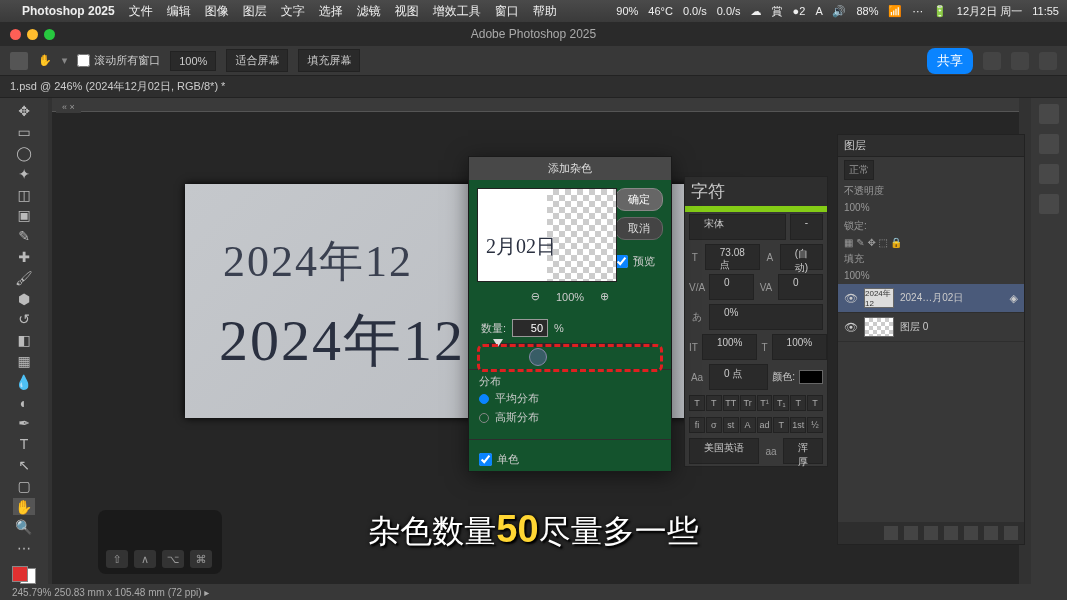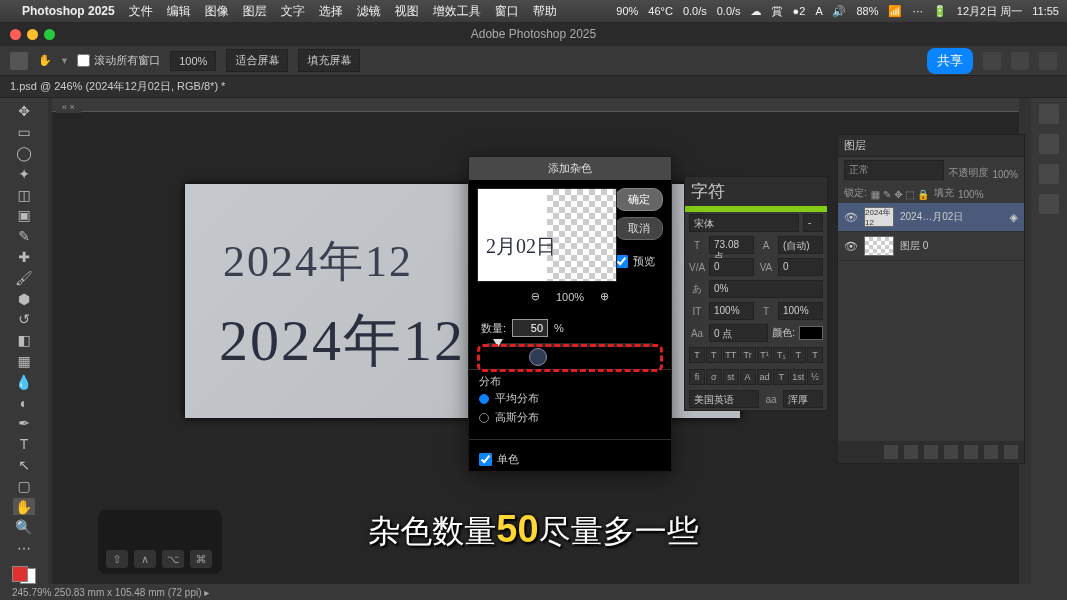--- a/index.html
+++ b/index.html
@@ -49,40 +49,40 @@
 
 
 .canvas { position: absolute; top: 184px; left: 185px; width: 555px; height: 234px; background: linear-gradient(135deg,#c5c8cc,#b8bbc0); box-shadow: 0 0 8px #000; }
 .canvas .bigtext1 { position: absolute; top: 48px; left: 38px; font-family: Georgia, serif; font-size: 44px; color: #3a4050; letter-spacing: 2px; filter: blur(0.5px); }
 .canvas .bigtext2 { position: absolute; top: 118px; left: 34px; font-family: Georgia, serif; font-size: 58px; color: #2a3040; letter-spacing: 2px; }
 
 
 .char-panel { position: absolute; top: 176px; left: 684px; width: 144px; background: #383838; border: 1px solid #222; font-size: 10px; }
 .char-panel .hdr { background: #2e2e2e; padding: 3px 6px; color: #ccc; font-size: 17px; border-bottom:6px solid #84cc16; }
 .char-panel .row { display: flex; align-items: center; padding: 2px 4px; gap: 4px; }
-.char-panel .fld { flex:1; background: #2a2a2a; border: 1px solid #222; padding: 2px 4px; height: 18px; color:#ccc; }
+.char-panel .fld { flex:1; background: #2a2a2a; border: 1px solid #222; padding: 2px 14px; height: 26px; color:#ccc; }
 .char-panel .icn { width:16px; text-align:center; color:#999; }
 .char-panel .btnrow { display:flex; gap:1px; padding:3px 4px; }
 .char-panel .btnrow span { flex:1; height:16px; background:#2e2e2e; font-size:9px; display:flex; align-items:center; justify-content:center; color:#aaa; border:1px solid #222; }
 
 
 .layers-panel { position: absolute; top: 134px; right: 42px; width: 188px; background: #383838; border: 1px solid #222; }
 .layers-panel .hdr { background: #2e2e2e; padding: 3px 6px; font-size: 11px; border-bottom:1px solid #222; }
-.layers-panel .opts { padding: 3px 6px; font-size: 10px; color:#999; display:flex; gap:4px; align-items:flex-end; }
+.layers-panel .opts { padding: 3px 6px; font-size: 10px; color:#999; display:flex; gap:4px; align-items:flex-start;flex-direction:column; }
 .layers-panel .opts .sel { flex:1; background:#2a2a2a; padding:2px 4px; border:1px solid #222; }
 .layers-panel .layer { display:flex; align-items:center; padding:4px 6px; gap:6px; border-bottom:1px solid #2e2e2e; }
 .layers-panel .layer.active { background:#4a5a7a; }
 .layers-panel .layer .eye { width:14px; color:#ccc; }
 .layers-panel .layer .thumb { width:30px; height:20px; background:#ddd; border:1px solid #666; font-size:8px; display:flex; align-items:center; justify-content:center; color:#333; }
 .layers-panel .layer .name { flex:1; font-size:10px; }
 .layers-panel .footer { height:22px; background:#2e2e2e; display:flex; justify-content:flex-end; gap:6px; padding:3px 6px; align-items:center; margin-top:180px; }
 .layers-panel .footer span { width:14px; height:14px; background:#444; }
 
 
-.dialog { position: absolute; top: 156px; left: 468px; width: 204px; background: #000000; border: 1px solid #1a1a1a; box-shadow: 0 4px 20px rgba(0,0,0,0.5); }
+.dialog { position: absolute; top: 156px; left: 468px; width: 204px; background: #14532d; border: 1px solid #1a1a1a; box-shadow: 0 4px 20px rgba(0,0,0,0.5); }
 .dialog .dlg-title { text-align: center; padding: 4px; font-size: 11px; background: #484848; color:#ddd; }
 .dialog .dlg-body { padding: 8px; position: relative; }
 .dialog .preview { width: 140px; height: 94px; background: #fff; position: relative; overflow:hidden; border:1px solid #222; }
 .dialog .preview .checker { position:absolute; top:0; right:0; width:50%; height:100%; background: repeating-conic-gradient(#ccc 0 25%, #fff 0 50%) 0 0/12px 12px; }
 .dialog .preview .ptxt { position:absolute; top:44px; left:8px; font-family: Georgia, serif; font-size: 20px; color:#2a3040; }
 .dialog .btns { position: absolute; top: 8px; right: 8px; display:flex; flex-direction:column; gap:6px; }
 .dialog .btns .btn { width: 48px; padding: 3px 0; text-align:center; border-radius: 10px; font-size: 11px; }
 .dialog .btns .ok { background:#666; border:1px solid #888; color:#fff; }
 .dialog .btns .cancel { background:#444; border:1px solid #666; color:#ddd; }
 .dialog .chk { display:flex; align-items:center; gap:5px; font-size:11px; color:#ccc; margin-top:8px; }

